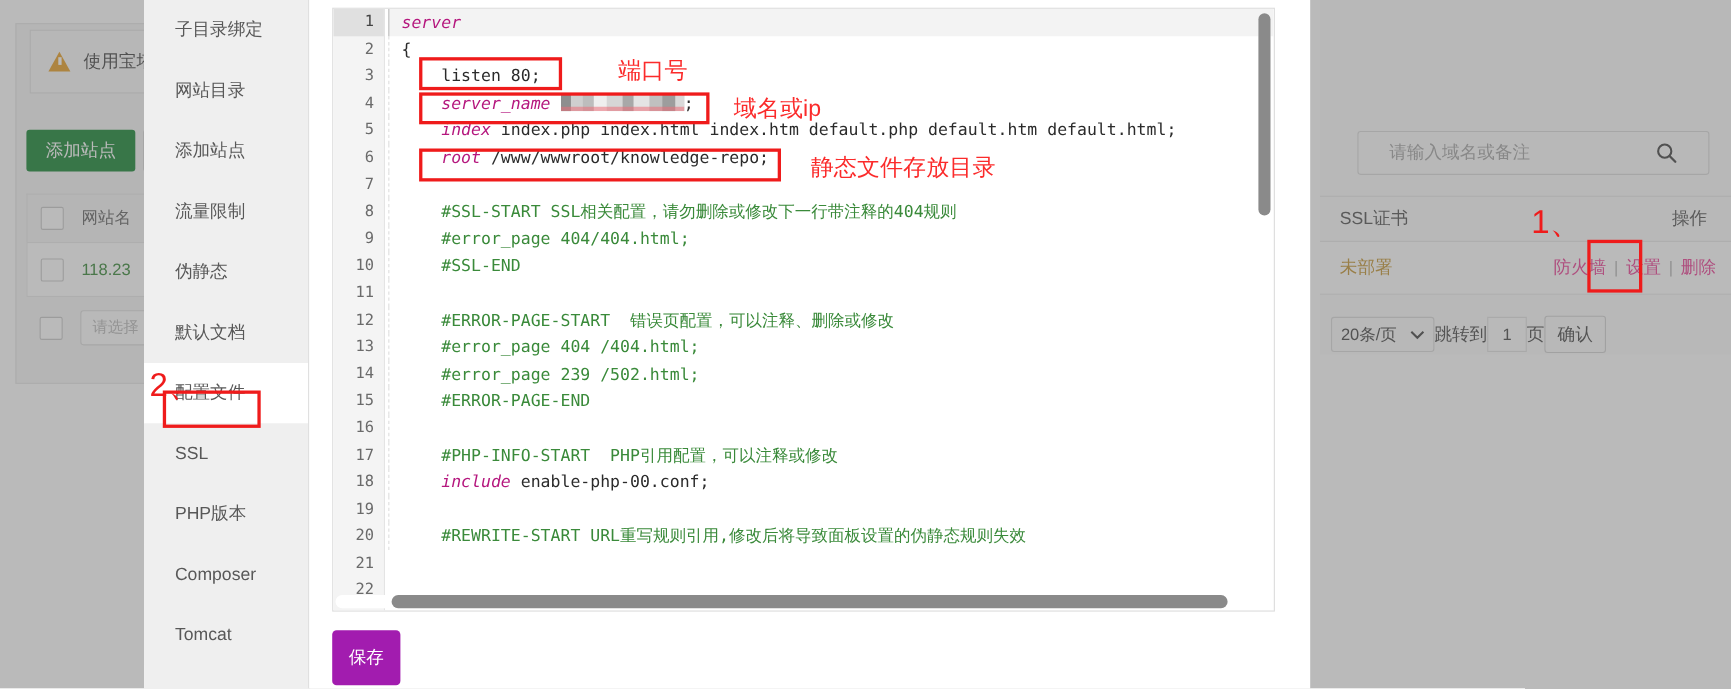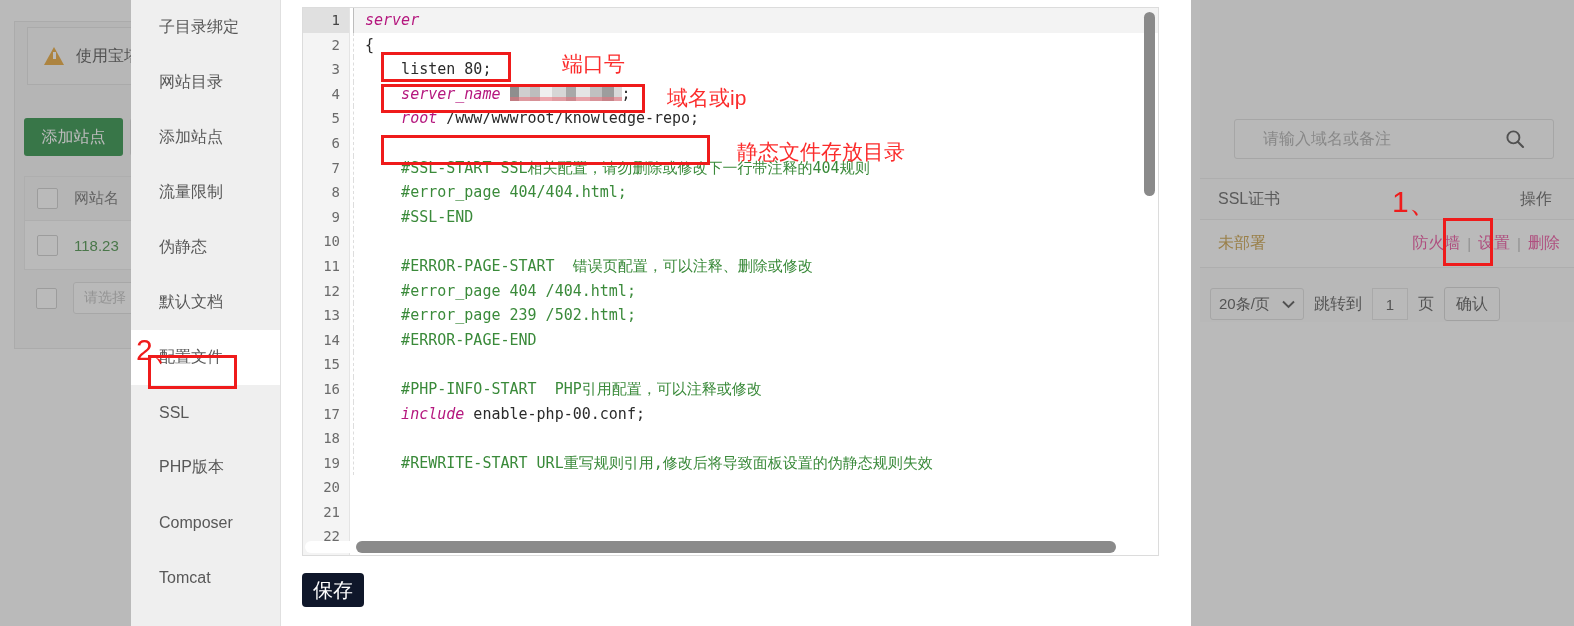--- a/index.html
+++ b/index.html
@@ -105,21 +105,21 @@
     display: flex; align-items: center; background: #ffffff;
     border-bottom: 1px solid #ebebeb;
   }
   .r-datarow .ssl-status { margin-left: 18px; font-size: 16px; color: #c79a3c; white-space: nowrap; }
   .r-actions { margin-left: auto; margin-right: 14px; display: flex; align-items: center; gap: 7px; }
   .r-actions a { font-size: 16px; color: #ec4899; text-decoration: none; white-space: nowrap; }
   .r-actions .divider { color: #b9b9b9; font-size: 15px; }
 
   .r-pager {
     position: absolute; left: 1200px; top: 282px; width: 374px; height: 44px;
-    display: flex; align-items: center; gap: 10px; padding-left: 10px;
+    display: flex; align-items: center; padding-left: 10px;
   }
   .pg-select {
     width: 94px; height: 32px; border: 1px solid #dcdcdc; background: #fcfcfc;
     border-radius: 3px; display: flex; align-items: center; justify-content: space-between;
     padding: 0 8px; font-size: 15px; color: #4f4f4f;
   }
   .pg-lbl { font-size: 16px; color: #4f4f4f; white-space: nowrap; }
   .pg-num {
     width: 36px; height: 32px; border: 1px solid #e2e2e2; background: #fdfdfd;
     display: flex; align-items: center; justify-content: center;
@@ -209,23 +209,23 @@
   .ed-hscroll {
     position: absolute; left: 2px; bottom: 2px; height: 12px; width: 845px;
     background: #ffffff; border-radius: 6px;
   }
   .ed-hthumb {
     position: absolute; left: 51px; top: 0; width: 760px; height: 12px;
     background: #8a8a8a; border-radius: 6px;
   }
 
   .save-btn {
-    position: absolute; left: 20px; top: 573px; width: 62px; height: 34px;
-    background: #0f172a; color: #fff; border: none; border-radius: 4px;
-    font-size: 20px; font-family: "Liberation Sans", sans-serif; cursor: pointer;
+    position: absolute; left: 20px; top: 573px; width: 62px; height: 50px;
+    background: #a21caf; color: #fff; border: none; border-radius: 4px;
+    font-size: 16px; font-family: "Liberation Sans", sans-serif; cursor: pointer;
   }
 
   
   .ann-box { position: absolute; border: 3px solid #ef1b1b; pointer-events: none; }
   .ann-txt {
     position: absolute; color: #fb2b2b; font-size: 21px; white-space: nowrap;
     font-family: "Liberation Sans", sans-serif;
   }
   .ann-num {
     position: absolute; color: #ef1b1b; font-size: 30px; white-space: nowrap;
@@ -368,20 +368,21 @@
             <div class="ln">19</div>
             <div class="ln">20</div>
             <div class="ln">21</div>
             <div class="ln">22</div>
           </div>
         <div class="codearea" id="codearea">
             <div class="cl cur"><span class="kw">server</span></div>
             <div class="cl"><span>{</span></div>
             <div class="cl"><span>    listen 80;</span></div>
             <div class="cl"><span class="kw">    server_name </span><span class="blurred"></span><span>;</span></div>
+            <div class="cl"><span class="kw">    index</span><span> index.php index.html index.htm default.php default.htm default.html;</span></div>
             <div class="cl"><span class="kw">    root</span><span> /www/wwwroot/knowledge-repo;</span></div>
             <div class="cl"><span></span></div>
             <div class="cl"><span class="cm">    #SSL-START SSL相关配置，请勿删除或修改下一行带注释的404规则</span></div>
             <div class="cl"><span class="cm">    #error_page 404/404.html;</span></div>
             <div class="cl"><span class="cm">    #SSL-END</span></div>
             <div class="cl"><span></span></div>
             <div class="cl"><span class="cm">    #ERROR-PAGE-START  错误页配置，可以注释、删除或修改</span></div>
             <div class="cl"><span class="cm">    #error_page 404 /404.html;</span></div>
             <div class="cl"><span class="cm">    #error_page 239 /502.html;</span></div>
             <div class="cl"><span class="cm">    #ERROR-PAGE-END</span></div>

